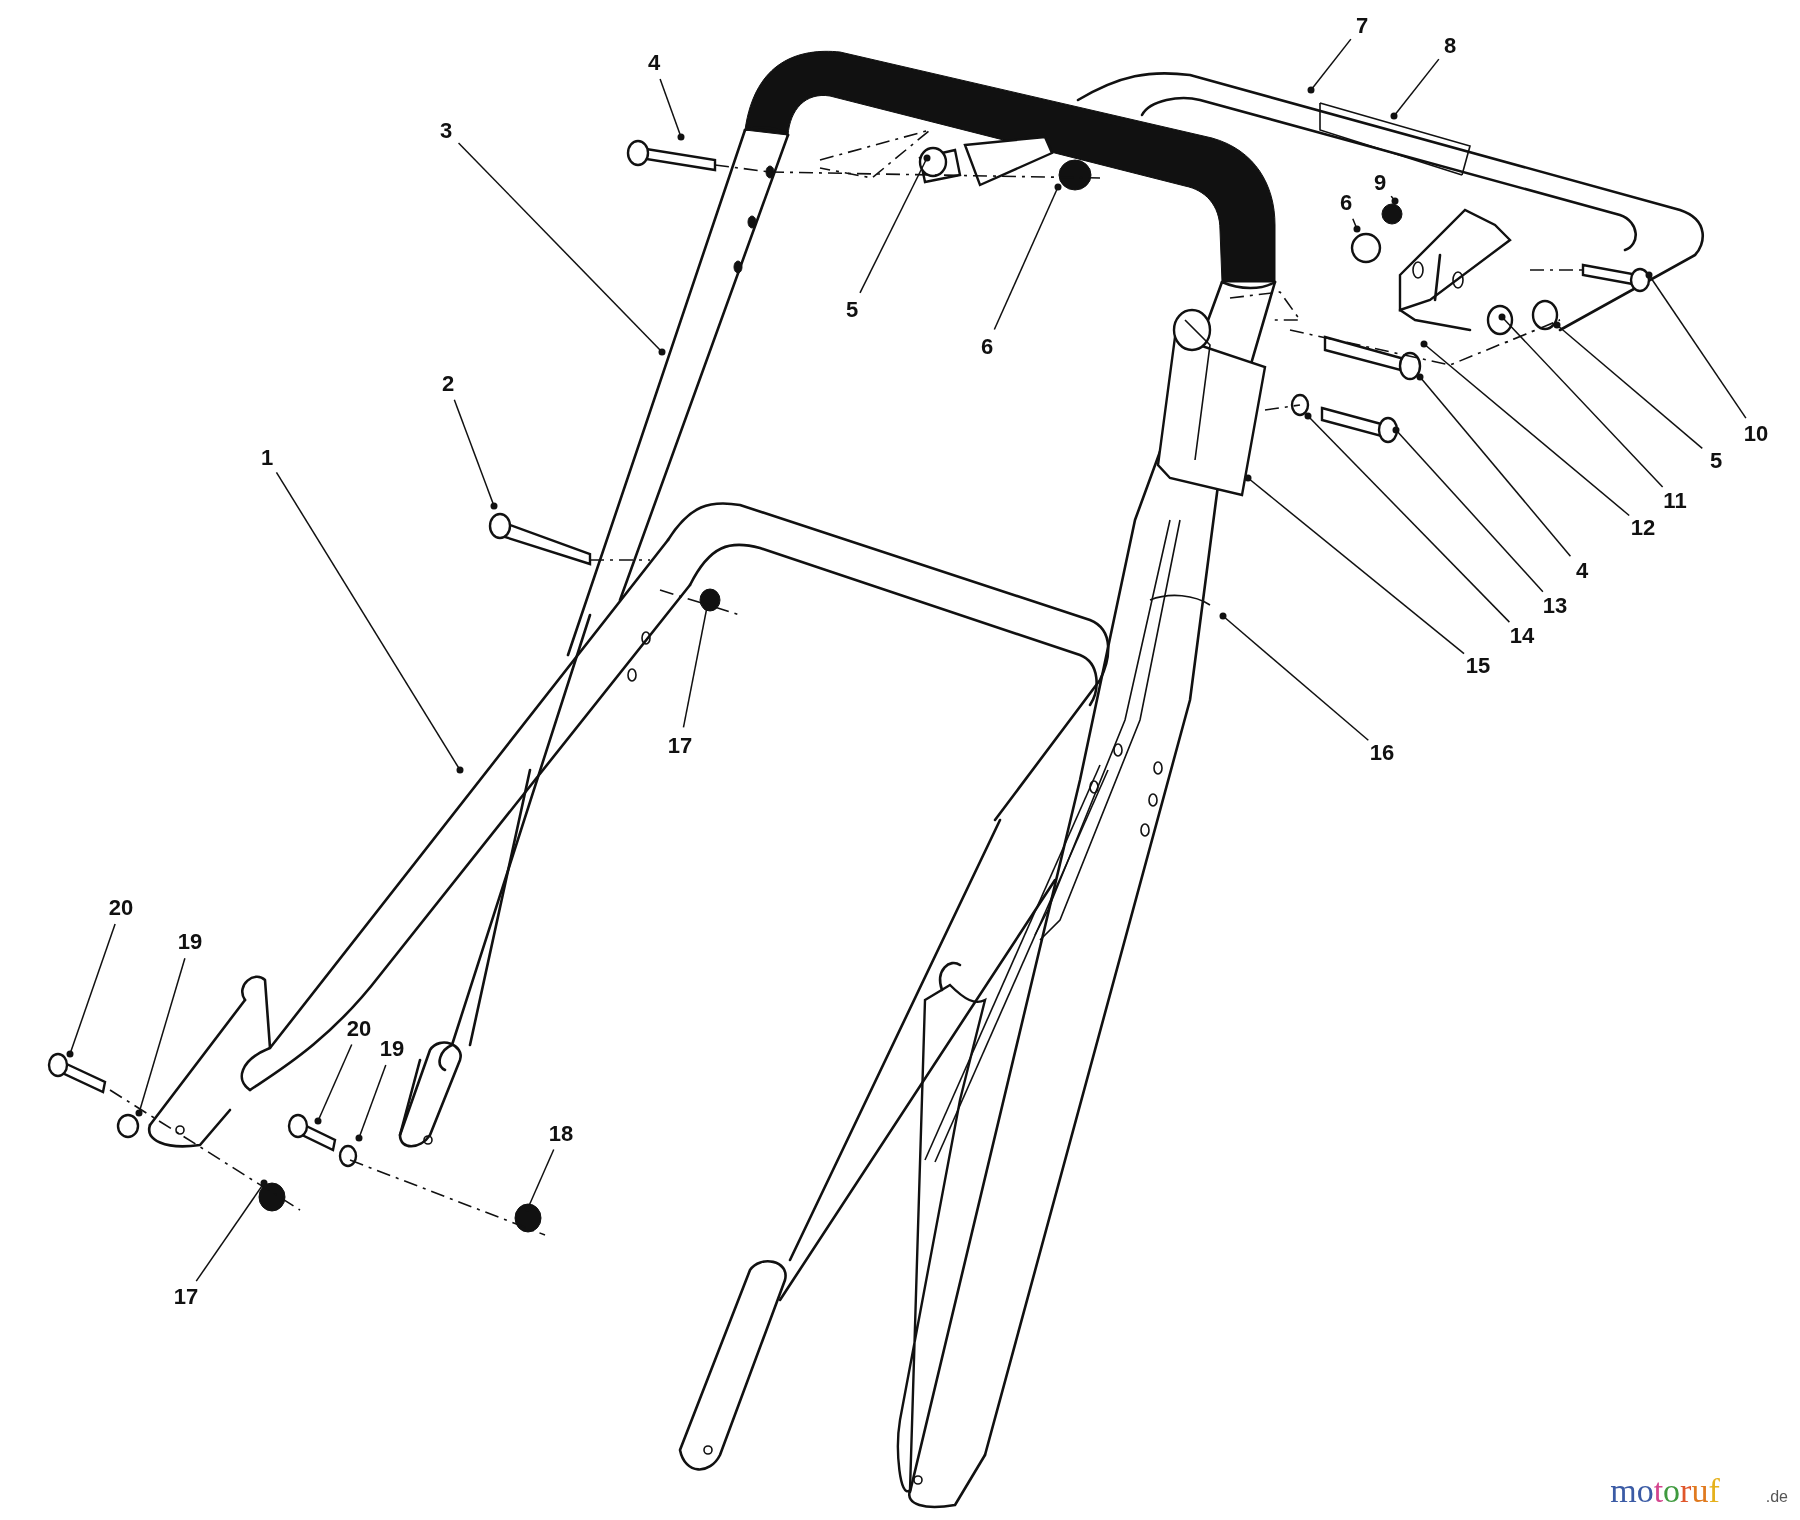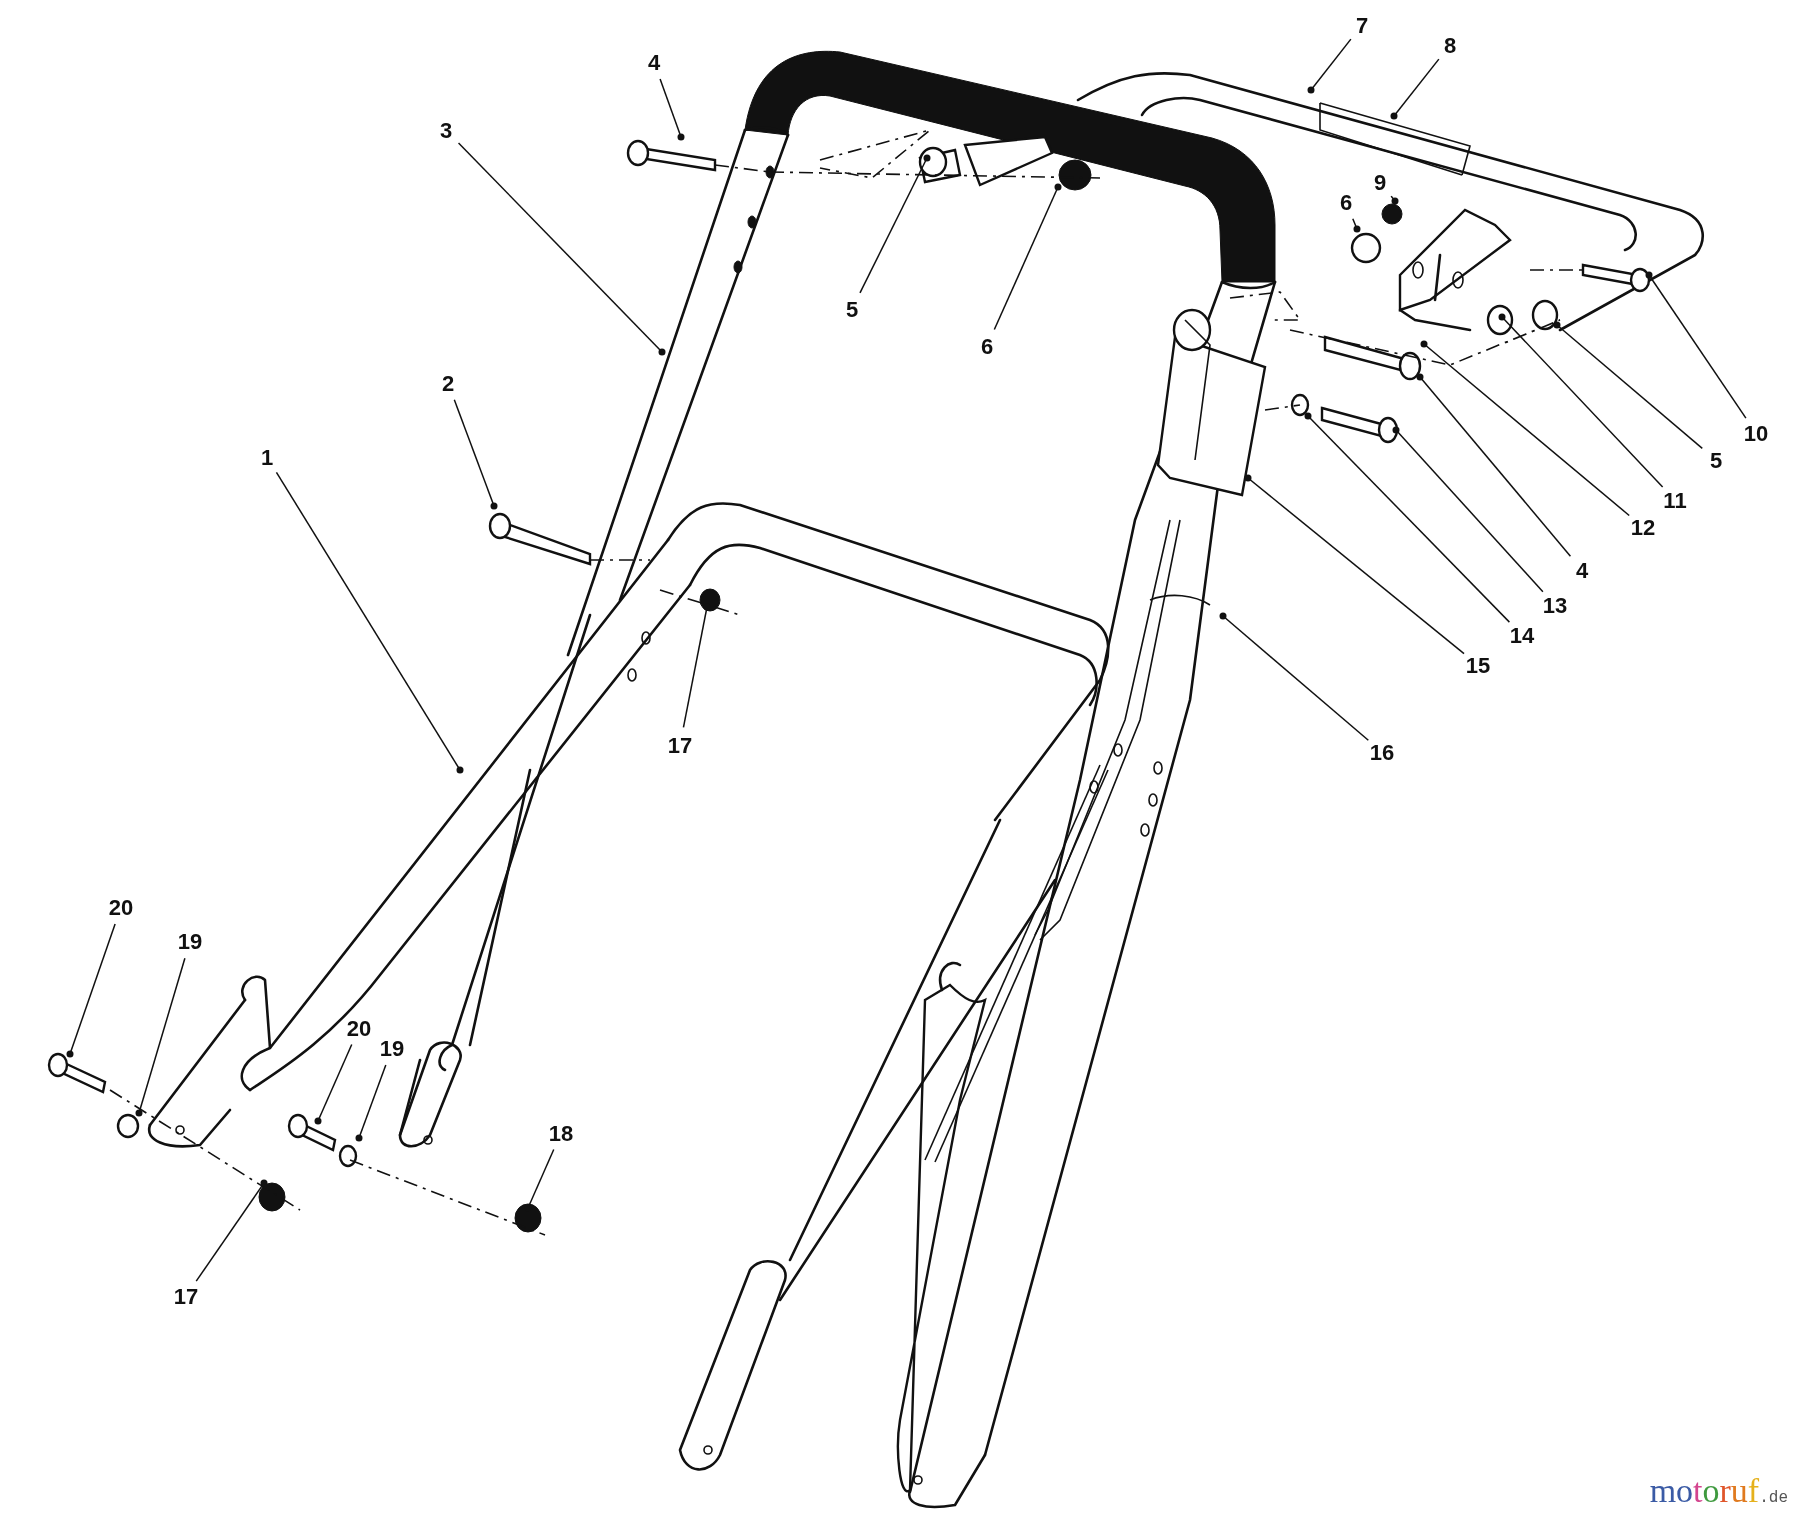--- a/index.html
+++ b/index.html
@@ -7,21 +7,21 @@
   #diagram{position:absolute;left:0;top:0;width:1800px;height:1520px;}
   .part{fill:none;stroke:#111;stroke-width:2.6;stroke-linecap:round;stroke-linejoin:round;}
   .thin{fill:none;stroke:#111;stroke-width:1.6;}
   .dash{fill:none;stroke:#111;stroke-width:1.6;stroke-dasharray:14 6 3 6;}
   .fill{fill:#111;stroke:#111;}
   .whitefill{fill:#fff;stroke:#111;stroke-width:2.4;}
   .leader{stroke:#111;stroke-width:1.5;fill:none;}
   .dot{fill:#111;}
   .callout{font-family:"Liberation Sans",sans-serif;font-size:22px;font-weight:bold;fill:#111;text-anchor:middle;dominant-baseline:central;}
   .watermark{position:absolute;right:12px;bottom:10px;font-family:"Liberation Serif",serif;font-size:34px;letter-spacing:0px;}
-  .watermark .tld{font-size:16px;color:#555;font-family:Liberation Mono, monospace;}
+  .watermark .tld{font-size:16px;color:#555;font-family:Liberation Sans, sans-serif;margin-left:46px;}
 </style>
 </head>
 <body>
 
 <svg id="diagram" viewBox="0 0 1800 1520" xmlns="http://www.w3.org/2000/svg">
 
   <g>
 
     <path class="fill" d="M745,130 C755,60 800,48 840,52 L1212,138 C1255,150 1275,185 1275,225 L1275,282 L1222,282 L1220,230 C1220,205 1205,190 1185,186 L830,96 C805,92 790,110 788,135 Z"></path>
 

